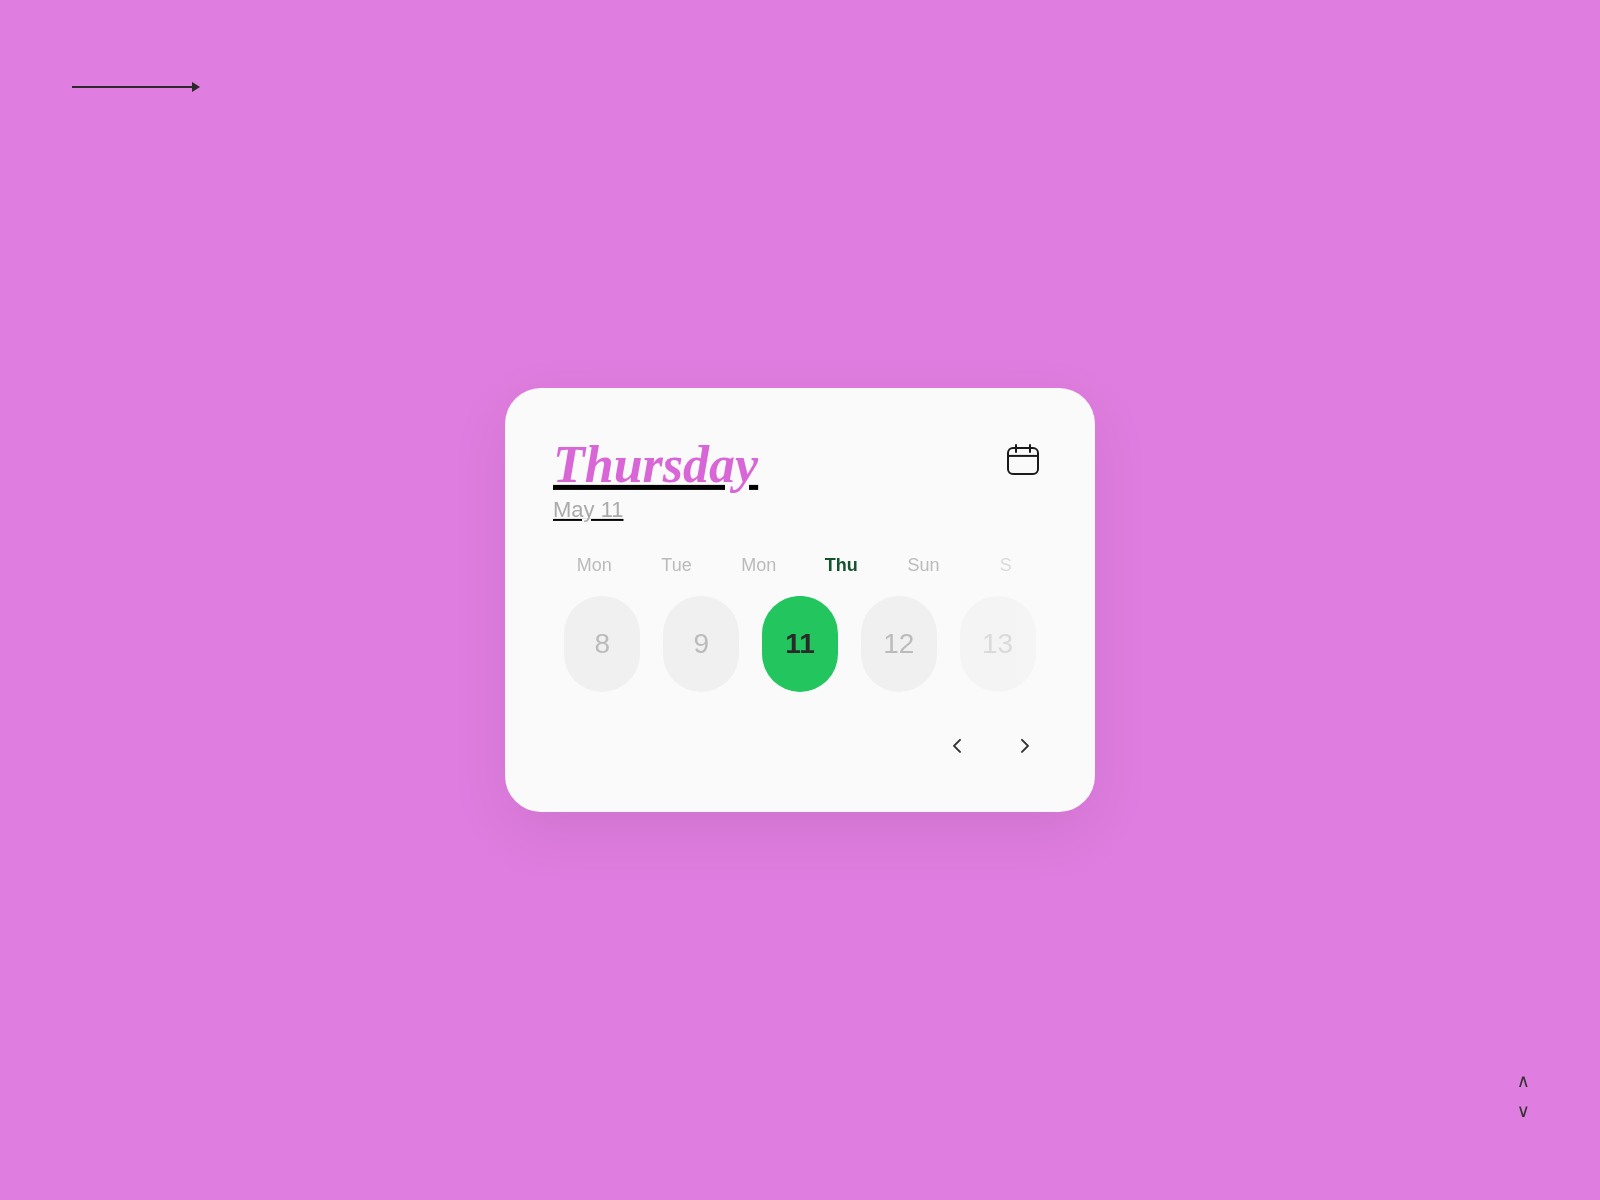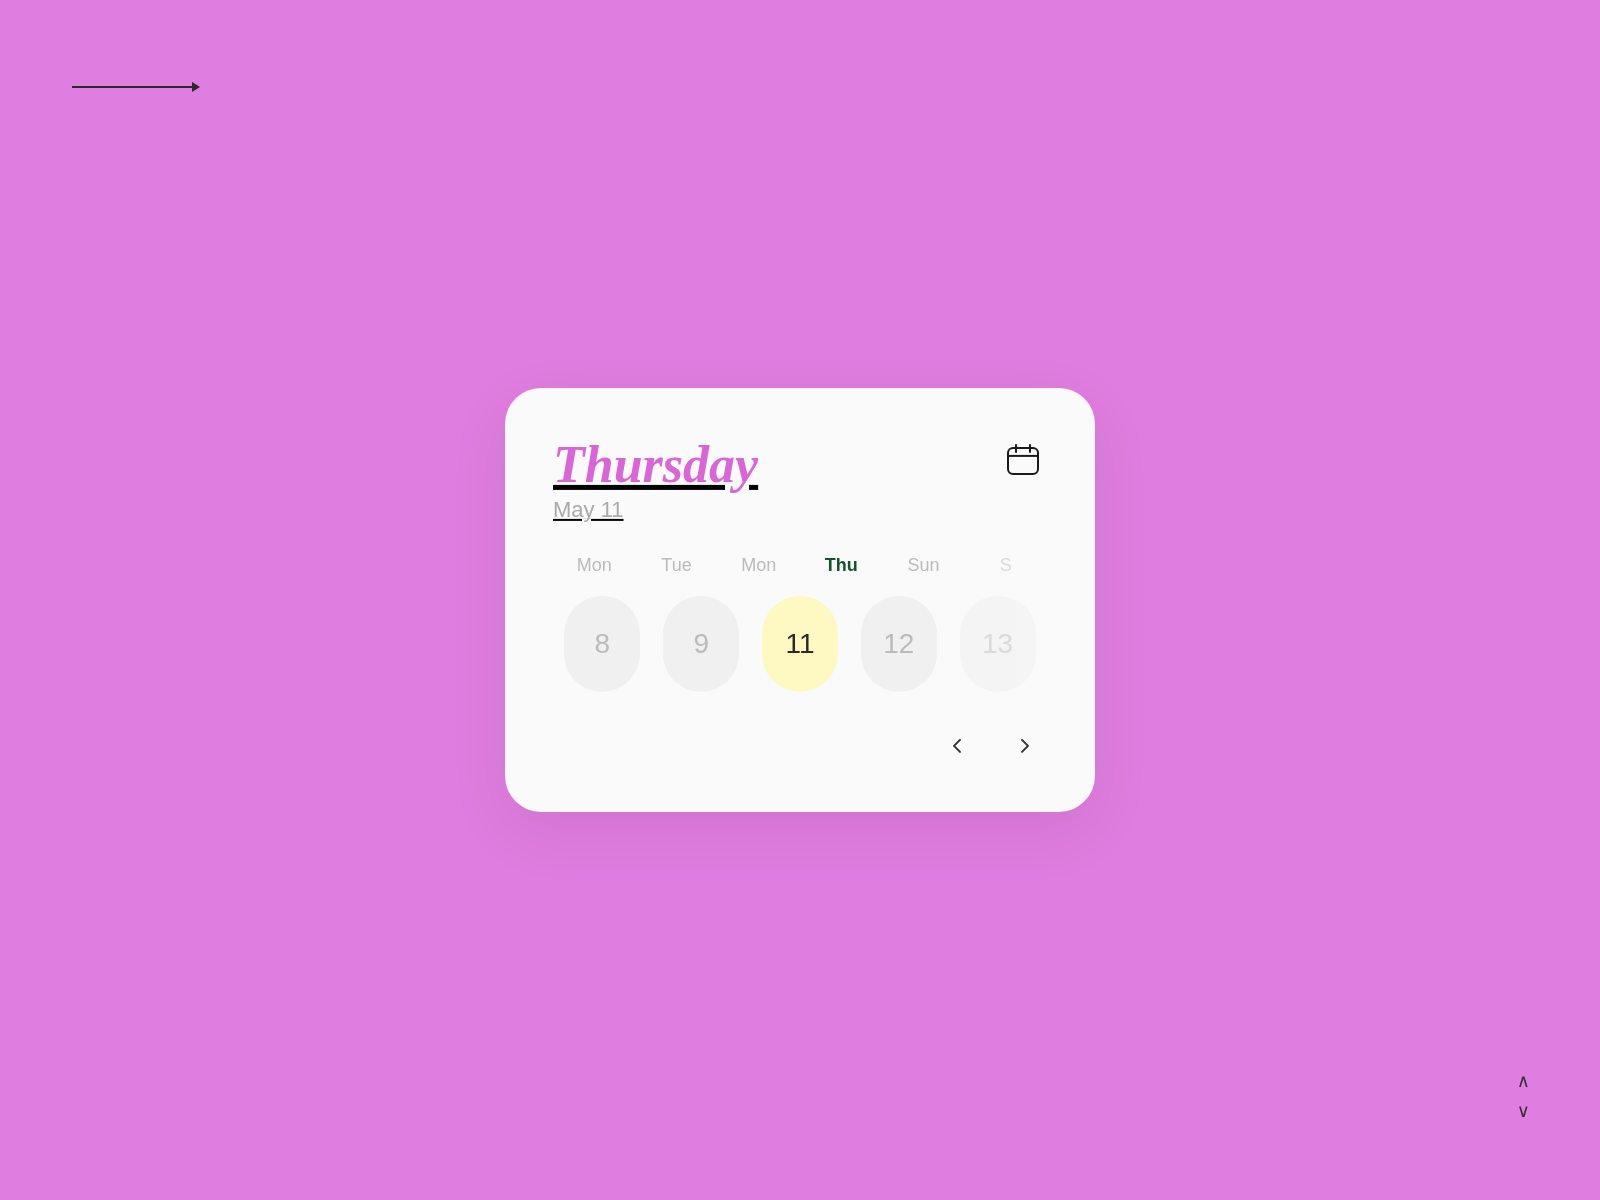--- a/index.html
+++ b/index.html
@@ -164,23 +164,23 @@
       align-items: center;
       justify-content: center;
       font-size: 28px;
       font-weight: 400;
       color: #bbb;
       background: #f0f0f0;
       cursor: pointer;
     }
 
     .day-bubble.selected {
-      background: #fef9c3;
+      background: #22c55e;
       color: #2a2a2a;
-      font-weight: 400;
+      font-weight: 700;
     }
 
     .day-bubble.partial {
       opacity: 0.5;
       text-align: right;
     }
 
     
     .nav-row {
       display: flex;

